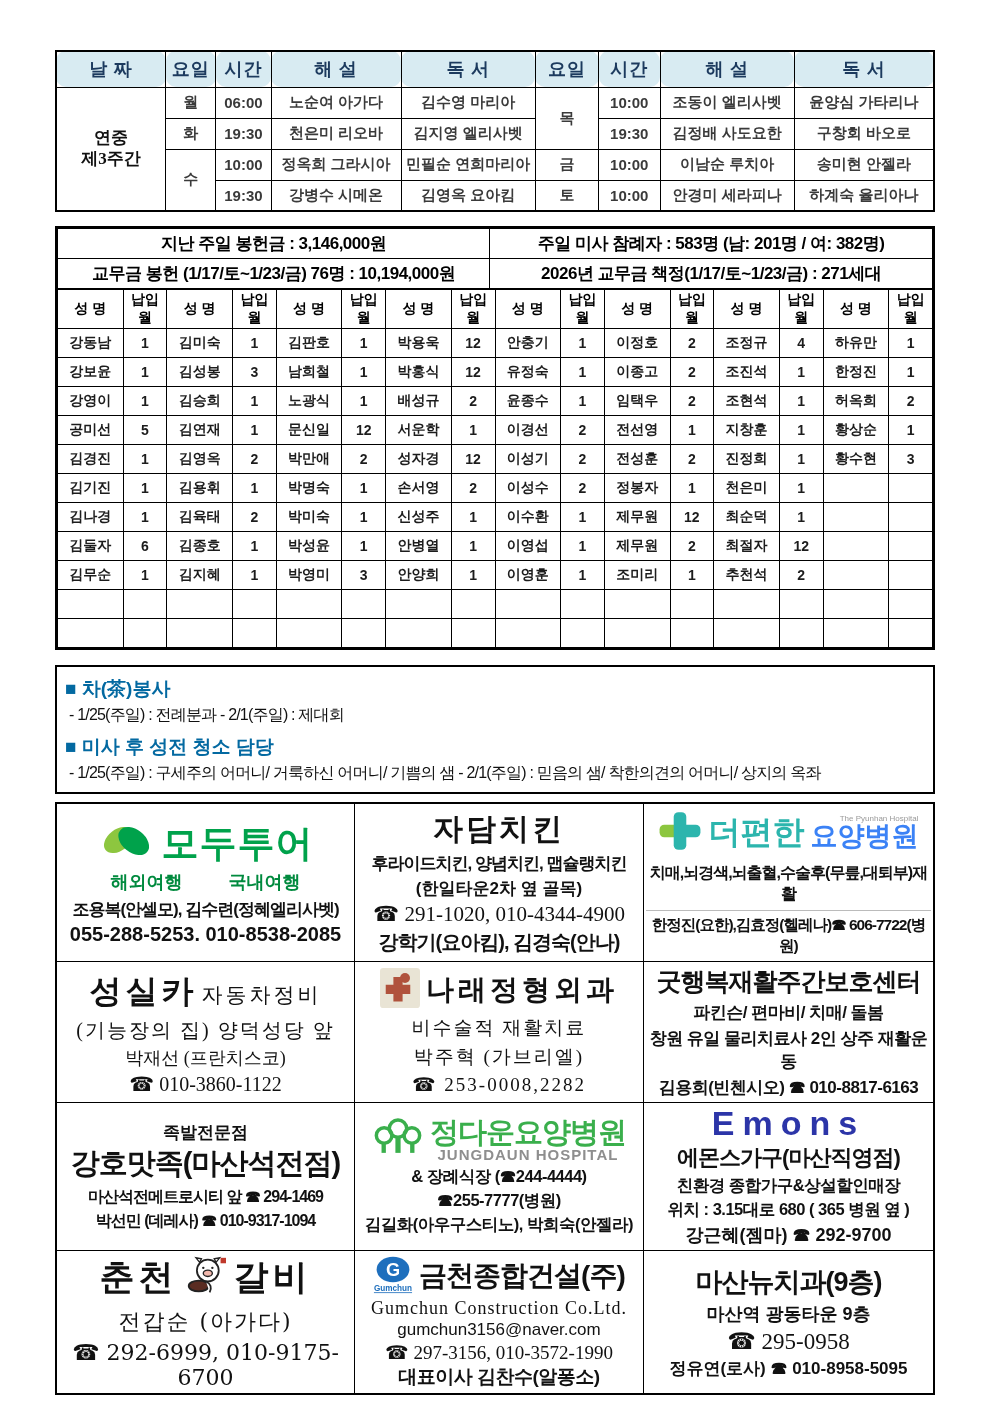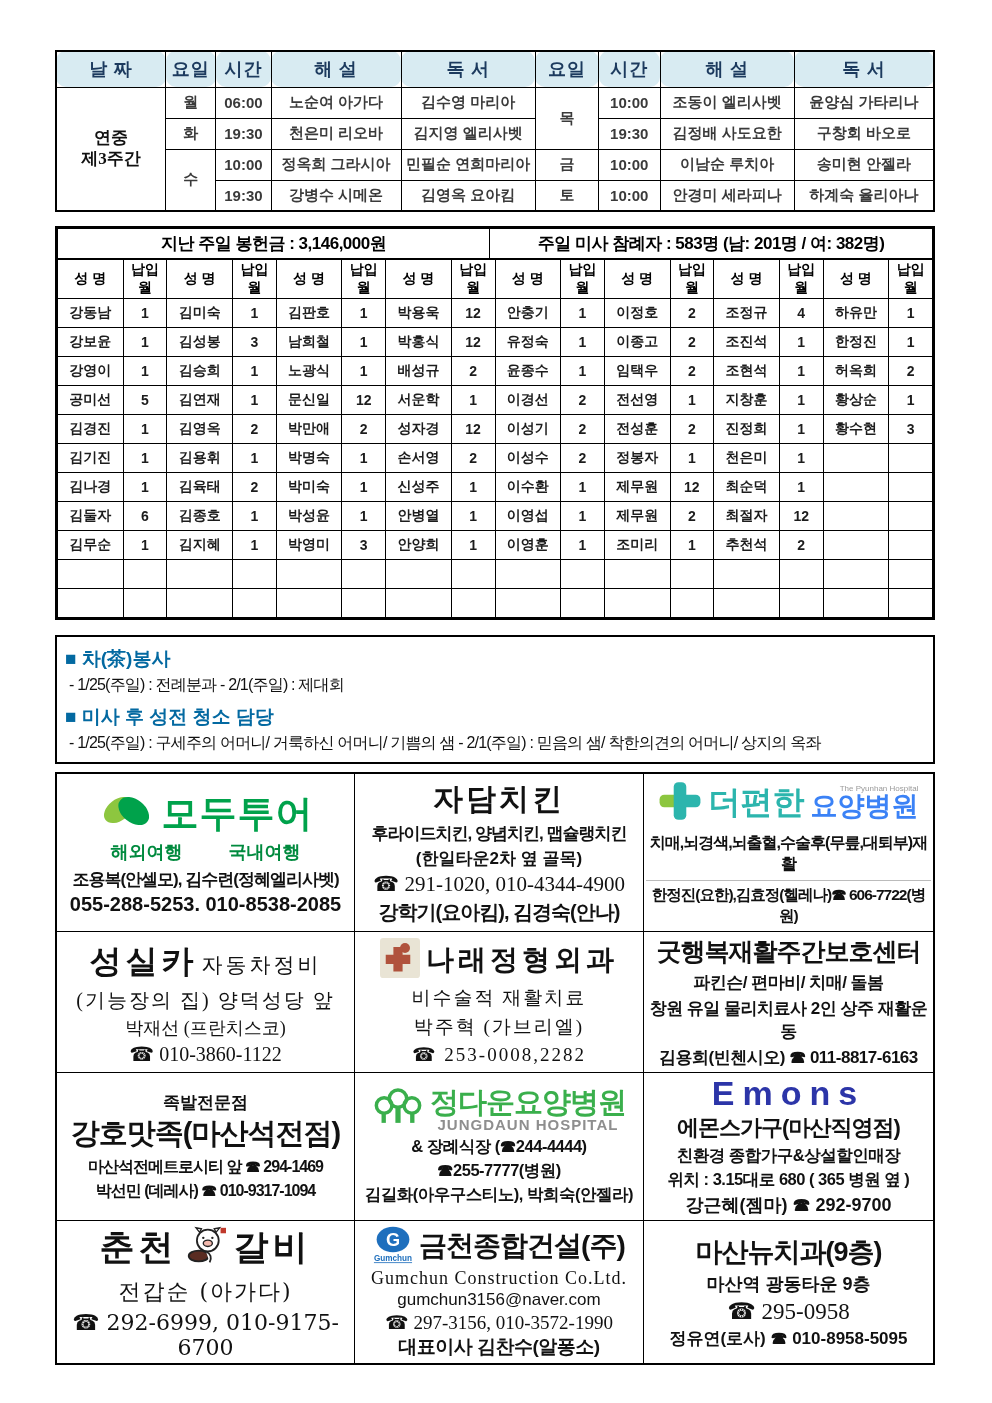--- a/index.html
+++ b/index.html
@@ -180,20 +180,24 @@
     <table class="summary">
       <colgroup>
           <col style="width:49.4%">
           <col style="width:50.6%">
         </colgroup>
       <tbody>
           <tr>
         <td>지난 주일 봉헌금 : 3,146,000원</td>
         <td>주일 미사 참례자 : 583명 (남: 201명 / 여: 382명)</td>
       </tr>
+      <tr>
+        <td>교무금 봉헌 (1/17/토~1/23/금) 76명 : 10,194,000원</td>
+        <td>2026년 교무금 책정(1/17/토~1/23/금) : 271세대</td>
+      </tr>
     </tbody>
       </table>
     <table class="roster">
       <colgroup>
         <col style="width:7.5%">
           <col style="width:5%">
           <col style="width:7.5%">
           <col style="width:5%">
         <col style="width:7.5%">
           <col style="width:5%">
@@ -509,21 +513,21 @@
           <span class="narae-title">나래정형외과</span>
         </div>
         <div class="narae-l">비수술적 재활치료</div>
         <div class="narae-l">박주혁 (가브리엘)</div>
         <div class="narae-l">☎ 253-0008,2282</div>
       </td>
       <td>
         <div class="good-title">굿행복재활주간보호센터</div>
         <div class="good-l">파킨슨/ 편마비/ 치매/ 돌봄</div>
         <div class="good-l">창원 유일 물리치료사 2인 상주 재활운동</div>
-        <div class="good-l">김용희(빈첸시오) ☎ 011-8817-6163</div>
+        <div class="good-l">김용희(빈첸시오) ☎ 010-8817-6163</div>
       </td>
     </tr>
     <tr class="r3">
       <td>
         <div class="gang-top">족발전문점</div>
         <div class="gang-title">강호맛족(마산석전점)</div>
         <div class="gang-l">마산석전메트로시티 앞 ☎ 294-1469</div>
         <div class="gang-l">박선민 (데레사) ☎ 010-9317-1094</div>
       </td>
       <td>

